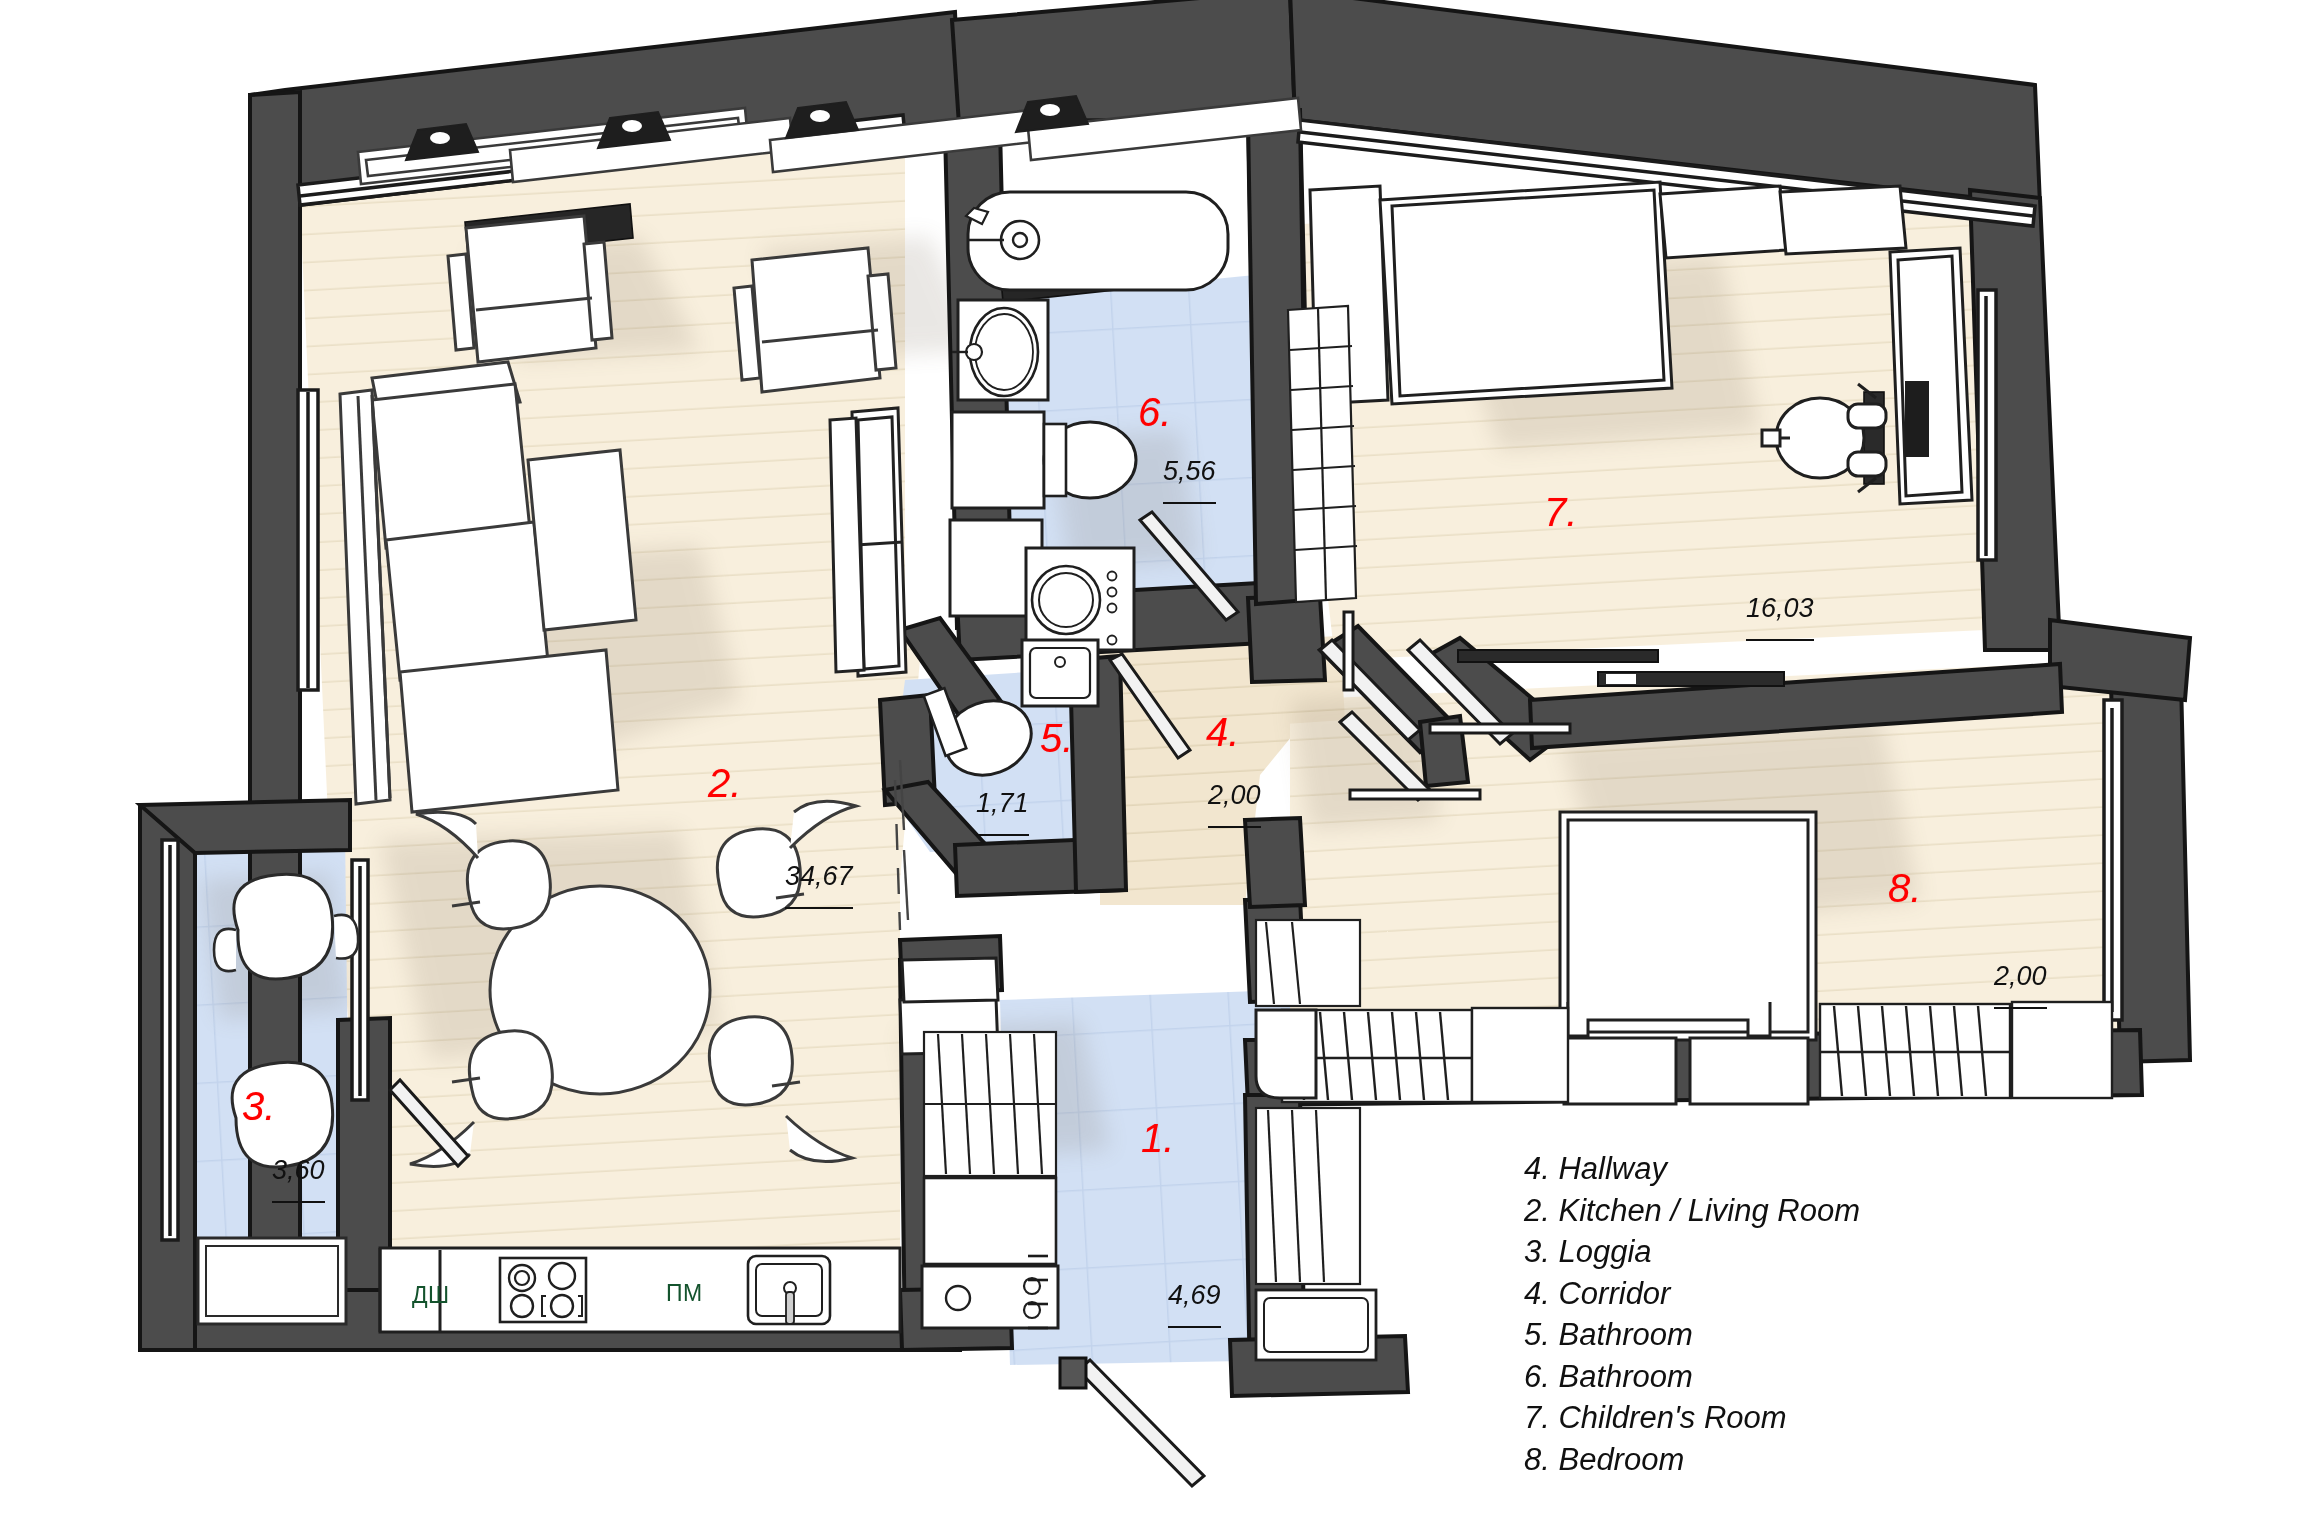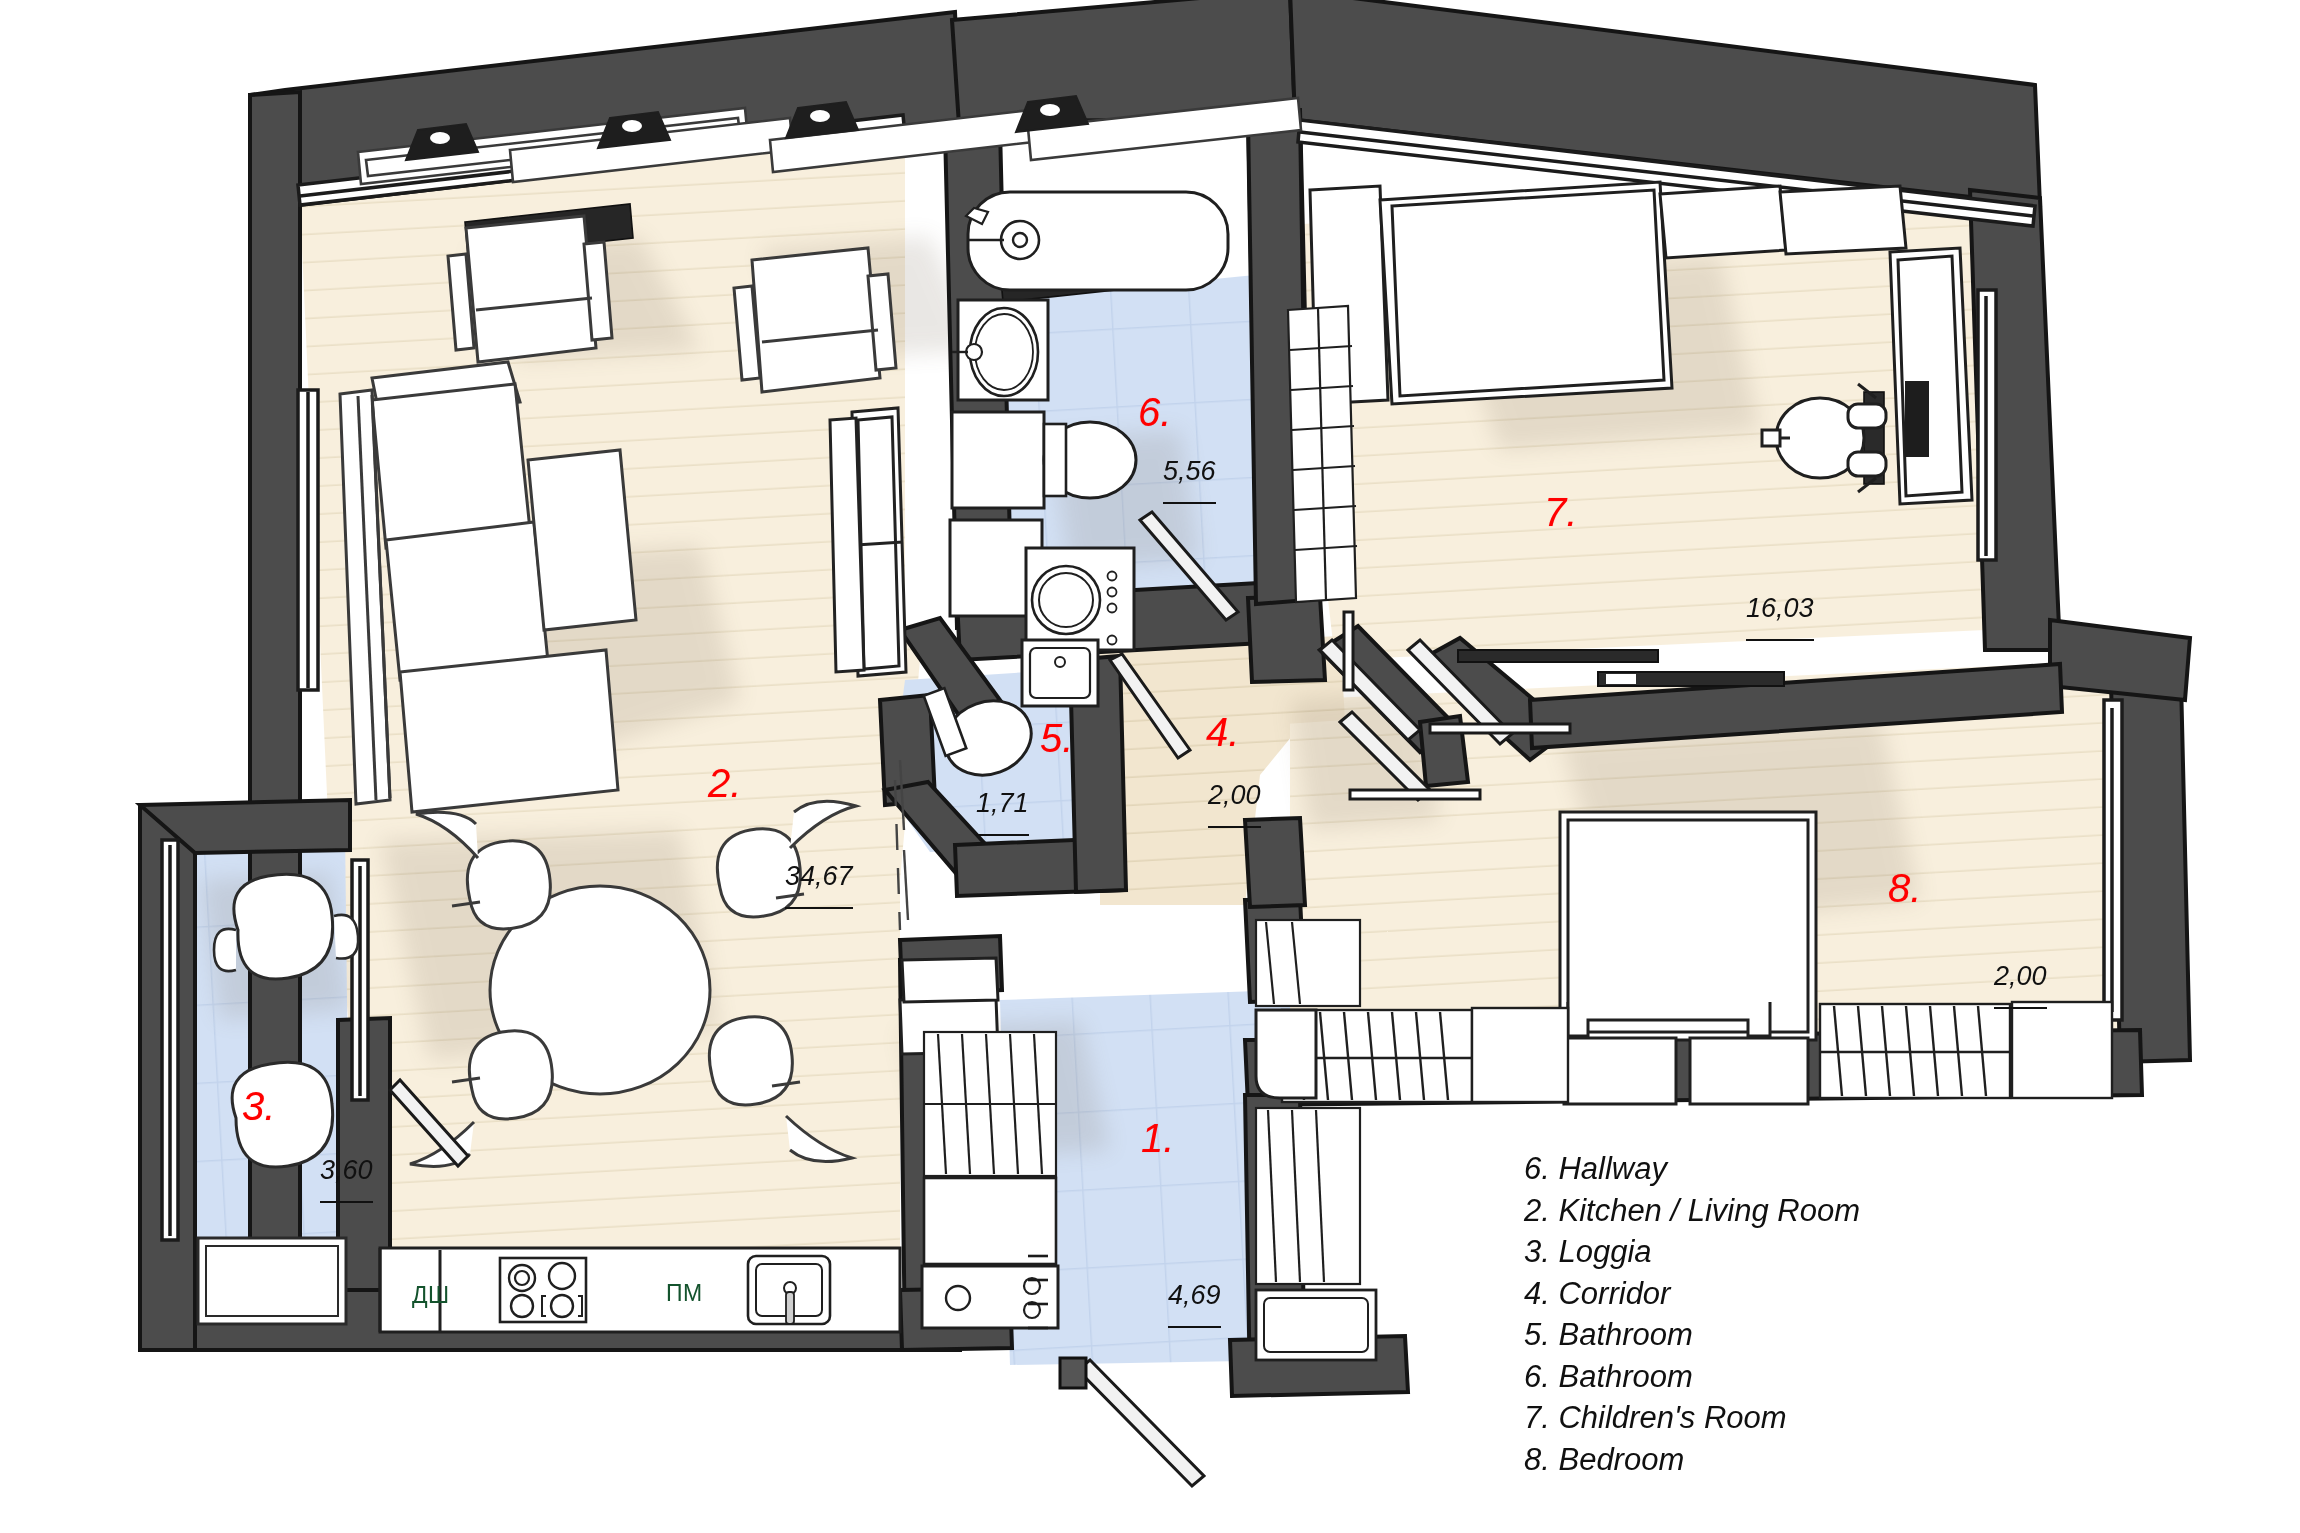--- a/index.html
+++ b/index.html
@@ -550,21 +550,21 @@
     </g>
   </svg>
 
   <div class="room-num" style="left:1141px; top:1118px;">1.</div>
   <div class="room-area" style="left:1168px; top:1282px;">4,69</div>
 
   <div class="room-num" style="left:708px; top:763px;">2.</div>
   <div class="room-area" style="left:785px; top:863px;">34,67</div>
 
   <div class="room-num" style="left:242px; top:1086px;">3.</div>
-  <div class="room-area" style="left:272px; top:1157px;margin-left:48px;">3,60</div>
+  <div class="room-area" style="left:272px; top:1157px;">3,60</div>
 
   <div class="room-num" style="left:1206px; top:712px;">4.</div>
   <div class="room-area" style="left:1208px; top:782px;">2,00</div>
 
   <div class="room-num" style="left:1040px; top:718px;">5.</div>
   <div class="room-area" style="left:976px; top:790px;">1,71</div>
 
   <div class="room-num" style="left:1138px; top:392px;">6.</div>
   <div class="room-area" style="left:1163px; top:458px;">5,56</div>
 
@@ -572,21 +572,21 @@
   <div class="room-area" style="left:1746px; top:588px;margin-top:7px;">16,03</div>
 
   <div class="room-num" style="left:1888px; top:868px;">8.</div>
   <div class="room-area" style="left:1994px; top:963px;">2,00</div>
 
   <div class="appliance-label" style="left:412px; top:1282px;">ДШ</div>
   <div class="appliance-label" style="left:666px; top:1280px;">ПМ</div>
 
 
   <div id="legend">
-    <div>6. Hallway</div>
+    <div>4. Hallway</div>
     <div>2. Kitchen / Living Room</div>
     <div>3. Loggia</div>
     <div>4. Corridor</div>
     <div>5. Bathroom</div>
     <div>6. Bathroom</div>
     <div>7. Children's Room</div>
     <div>8. Bedroom</div>
   </div>
 
 </div>

